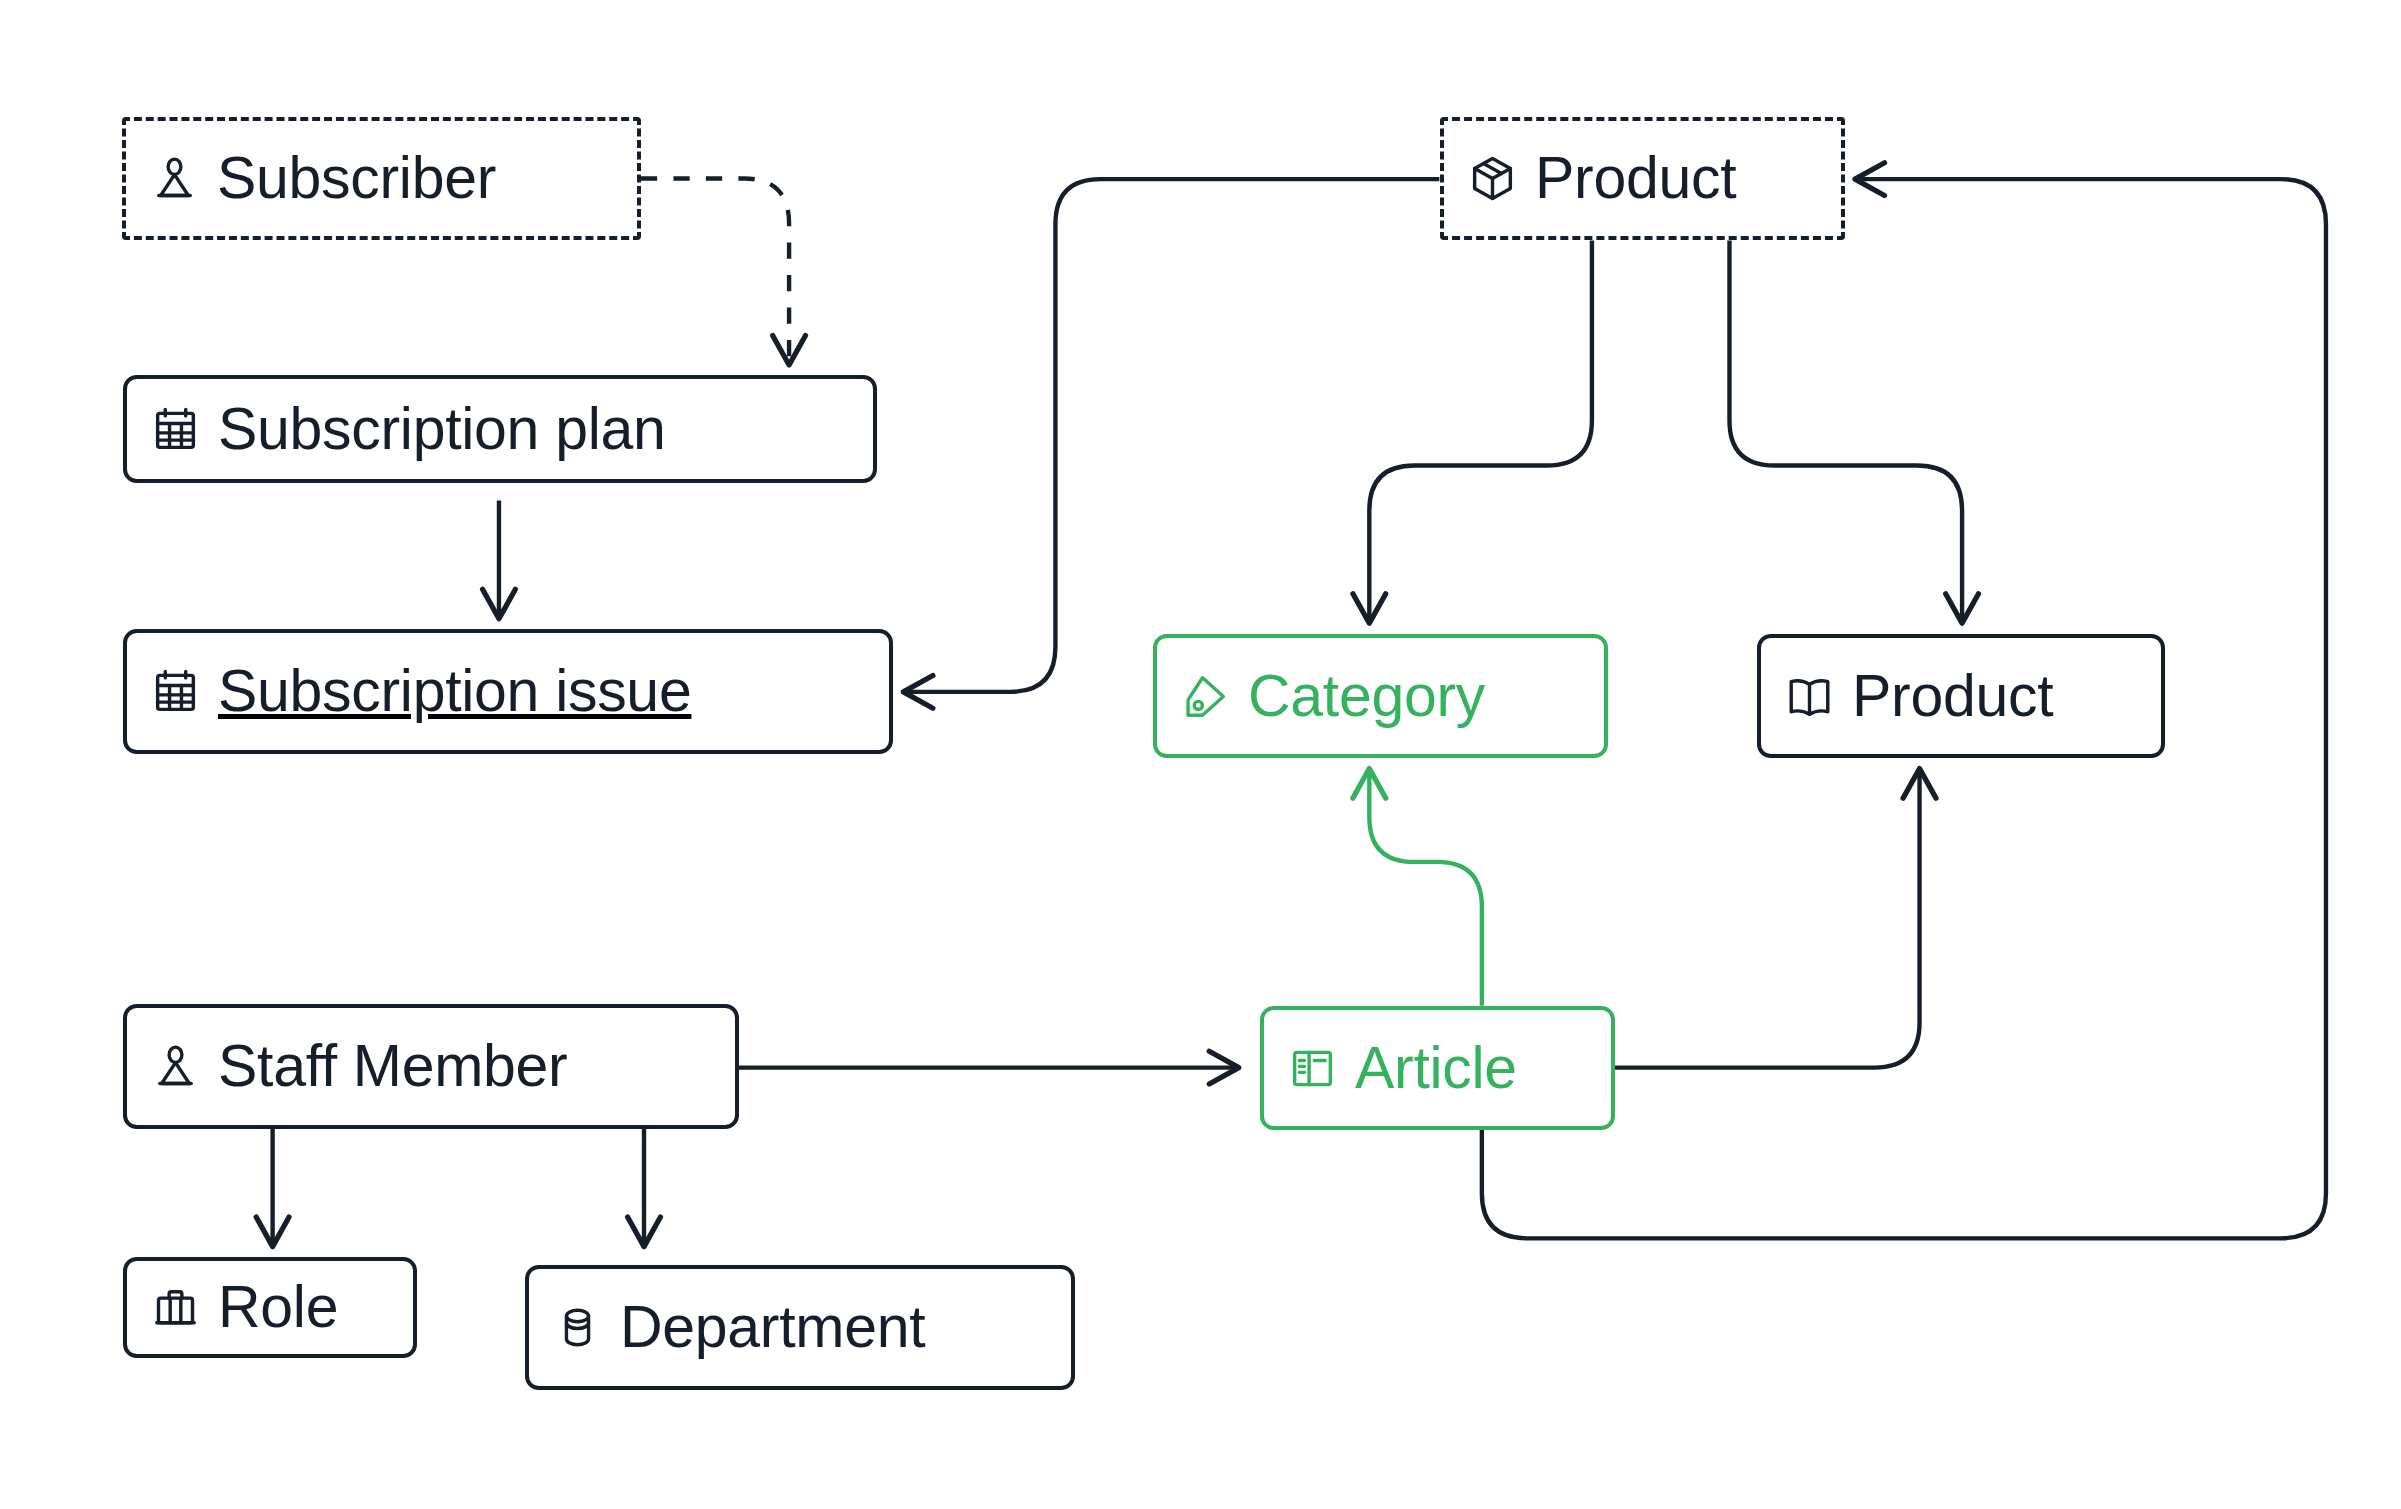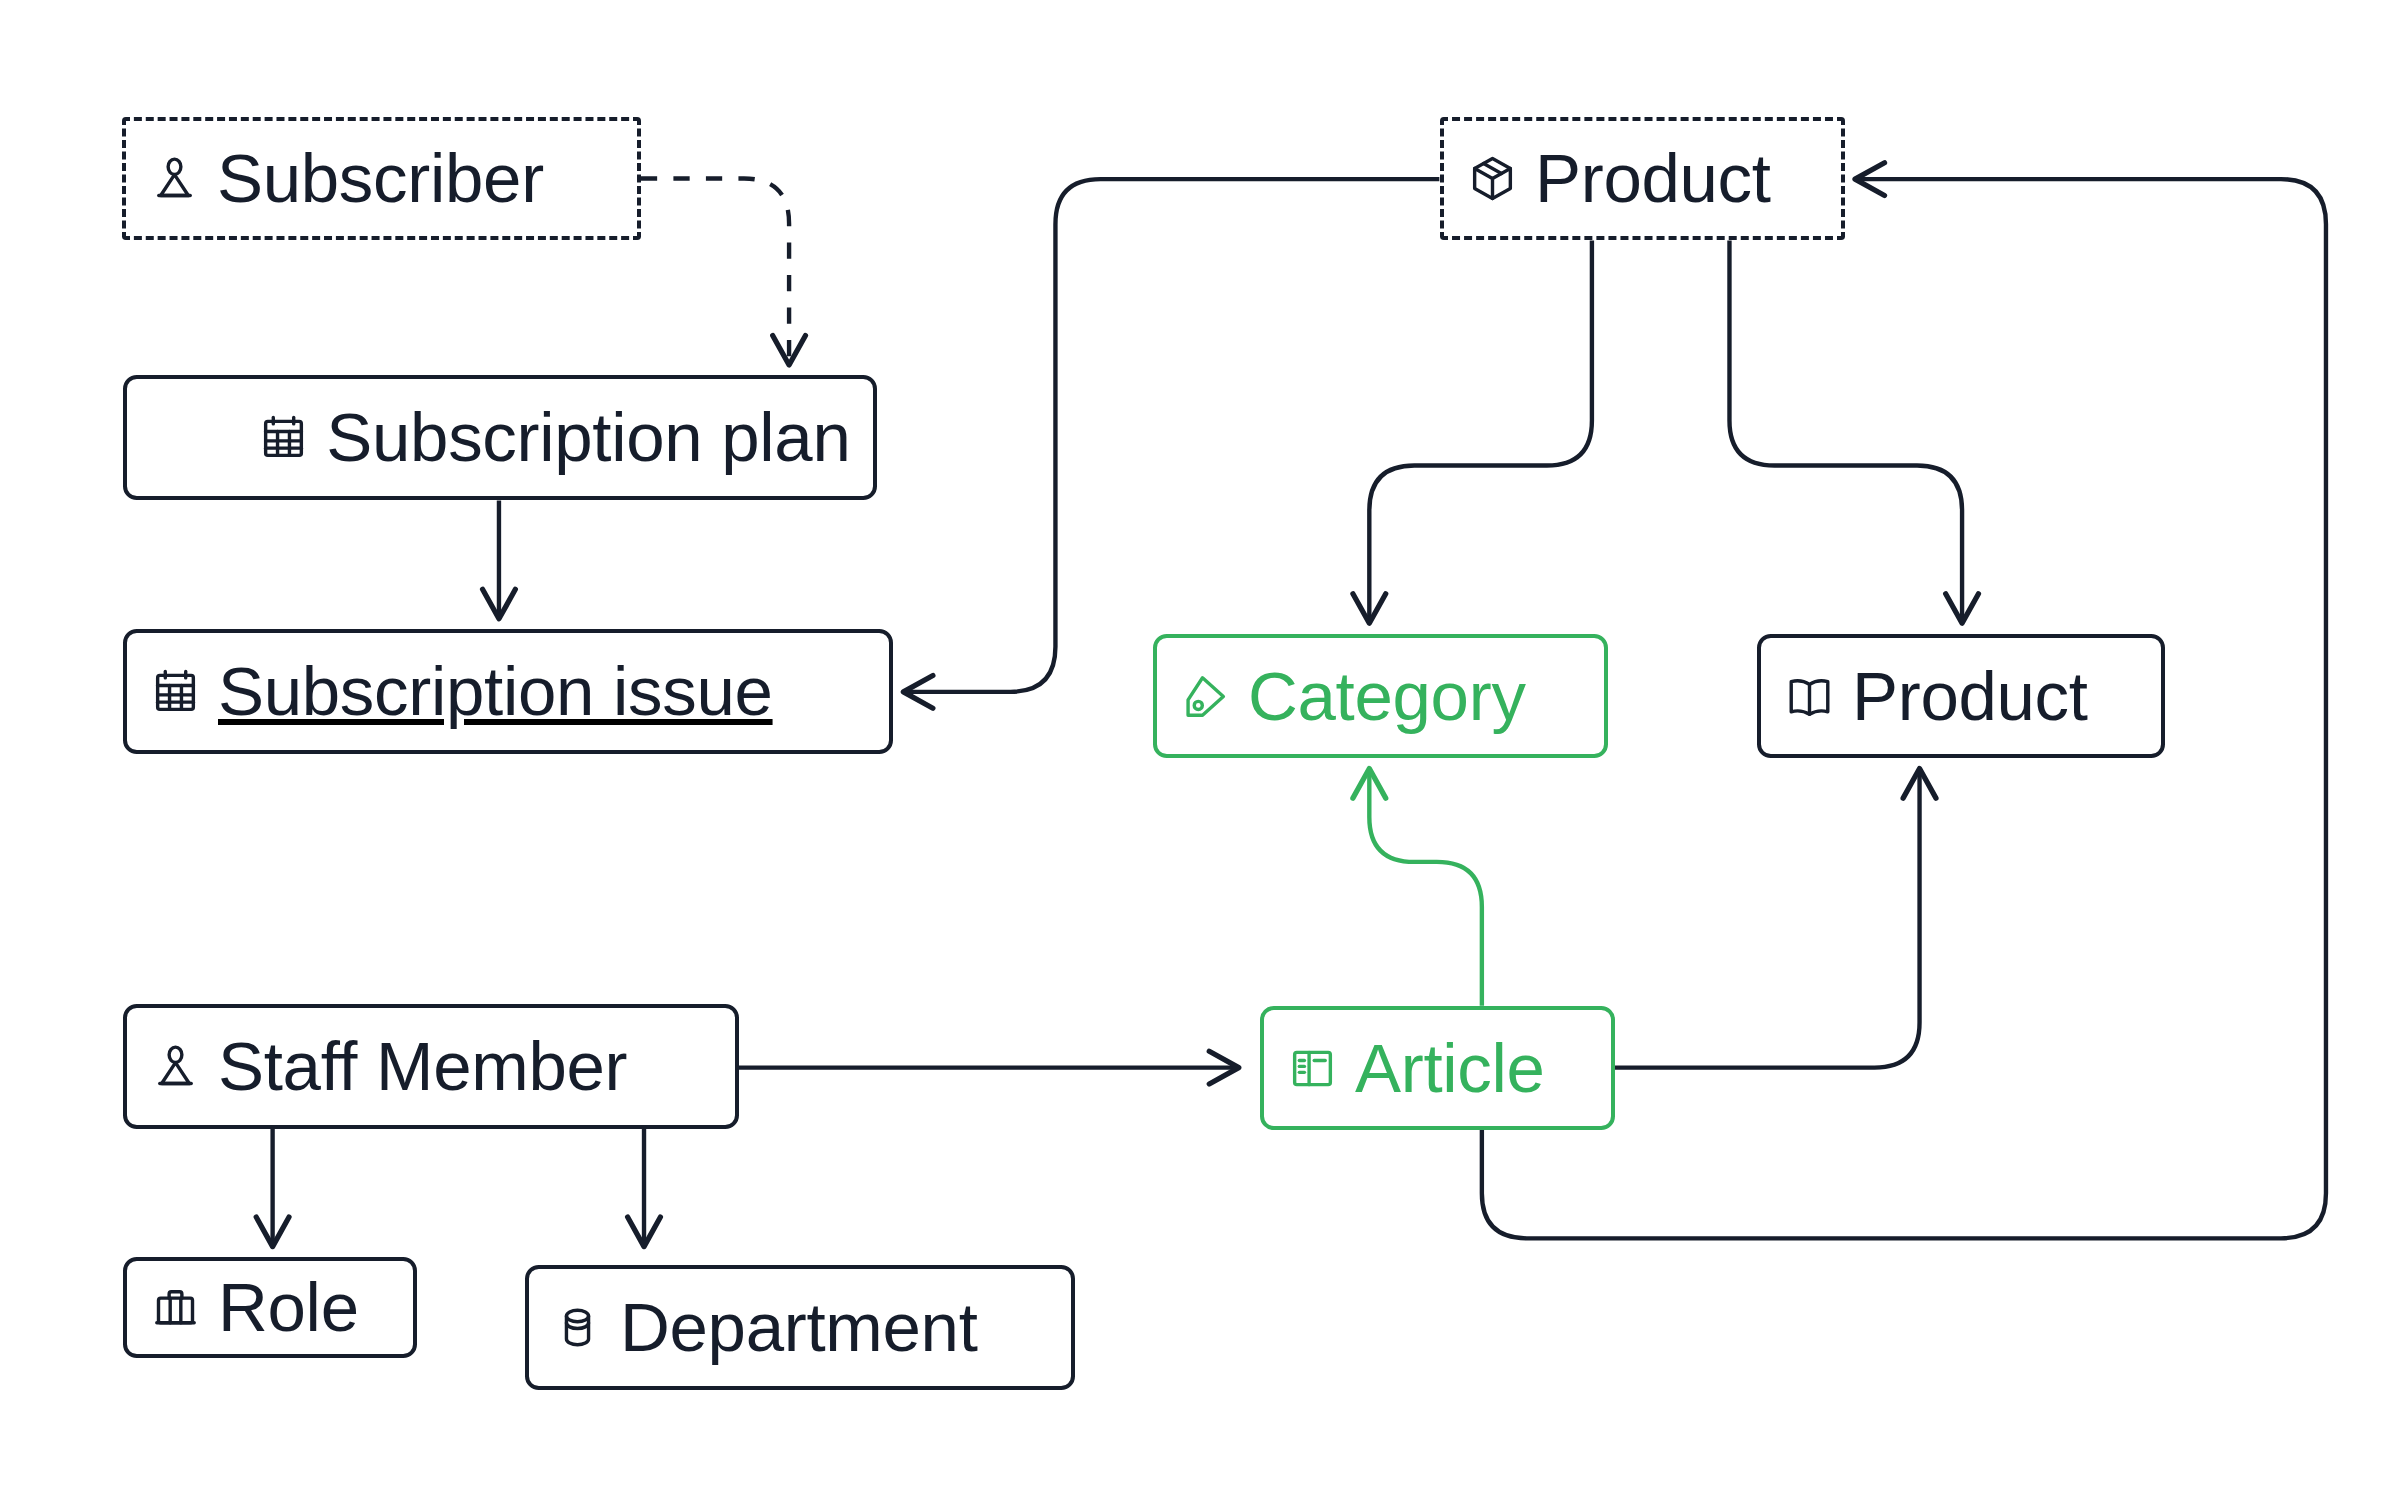--- a/index.html
+++ b/index.html
@@ -38,21 +38,21 @@
   }
   .node.dashed {
     border: 4.4px dashed #161d2b;
     border-radius: 3.8px;
   }
   .node.accent {
     border: 4.4px solid #35b25d;
     margin-left: 11px;
   }
   .node-label {
-    font-size: 69px;
+    font-size: 59px;
     line-height: 1;
     color: #161d2b;
     letter-spacing: -0.3px;
   }
   .node.accent .node-label {
     color: #35b25d;
   }
   .node-icon {
     width: 51px;
     height: 51px;
@@ -104,21 +104,21 @@
     <span class="node-icon">
       <svg viewBox="0 0 24 24" fill="none" stroke="#161d2b" stroke-width="1.6" stroke-linecap="round" stroke-linejoin="round">
         <ellipse cx="12" cy="6.5" rx="3" ry="3.6"></ellipse>
         <path d="M5.5 20 L 12 10.2 L 18.5 20 Z"></path>
         <line x1="4.6" y1="20" x2="19.4" y2="20"></line>
       </svg>
     </span>
     <span class="node-label">Subscriber</span>
   </div>
 
-  <div class="node solid" style="left:123px; top:375px; width:754px; height:125px;justify-content:flex-end;">
+  <div class="node solid" style="left:123px; top:375px; width:754px; height:108px;">
     <span class="node-icon">
       <svg viewBox="0 0 24 24" fill="none" stroke="#161d2b" stroke-width="1.6" stroke-linecap="round" stroke-linejoin="round">
         <rect x="3.6" y="4.4" width="16.8" height="16" rx="1"></rect>
         <line x1="3.6" y1="9.2" x2="20.4" y2="9.2"></line>
         <line x1="3.6" y1="13.6" x2="20.4" y2="13.6"></line>
         <line x1="3.6" y1="17" x2="20.4" y2="17"></line>
         <line x1="9.2" y1="9.2" x2="9.2" y2="20.4"></line>
         <line x1="14.8" y1="9.2" x2="14.8" y2="20.4"></line>
         <line x1="7.2" y1="2.6" x2="7.2" y2="5.6"></line>
         <line x1="16.8" y1="2.6" x2="16.8" y2="5.6"></line>

